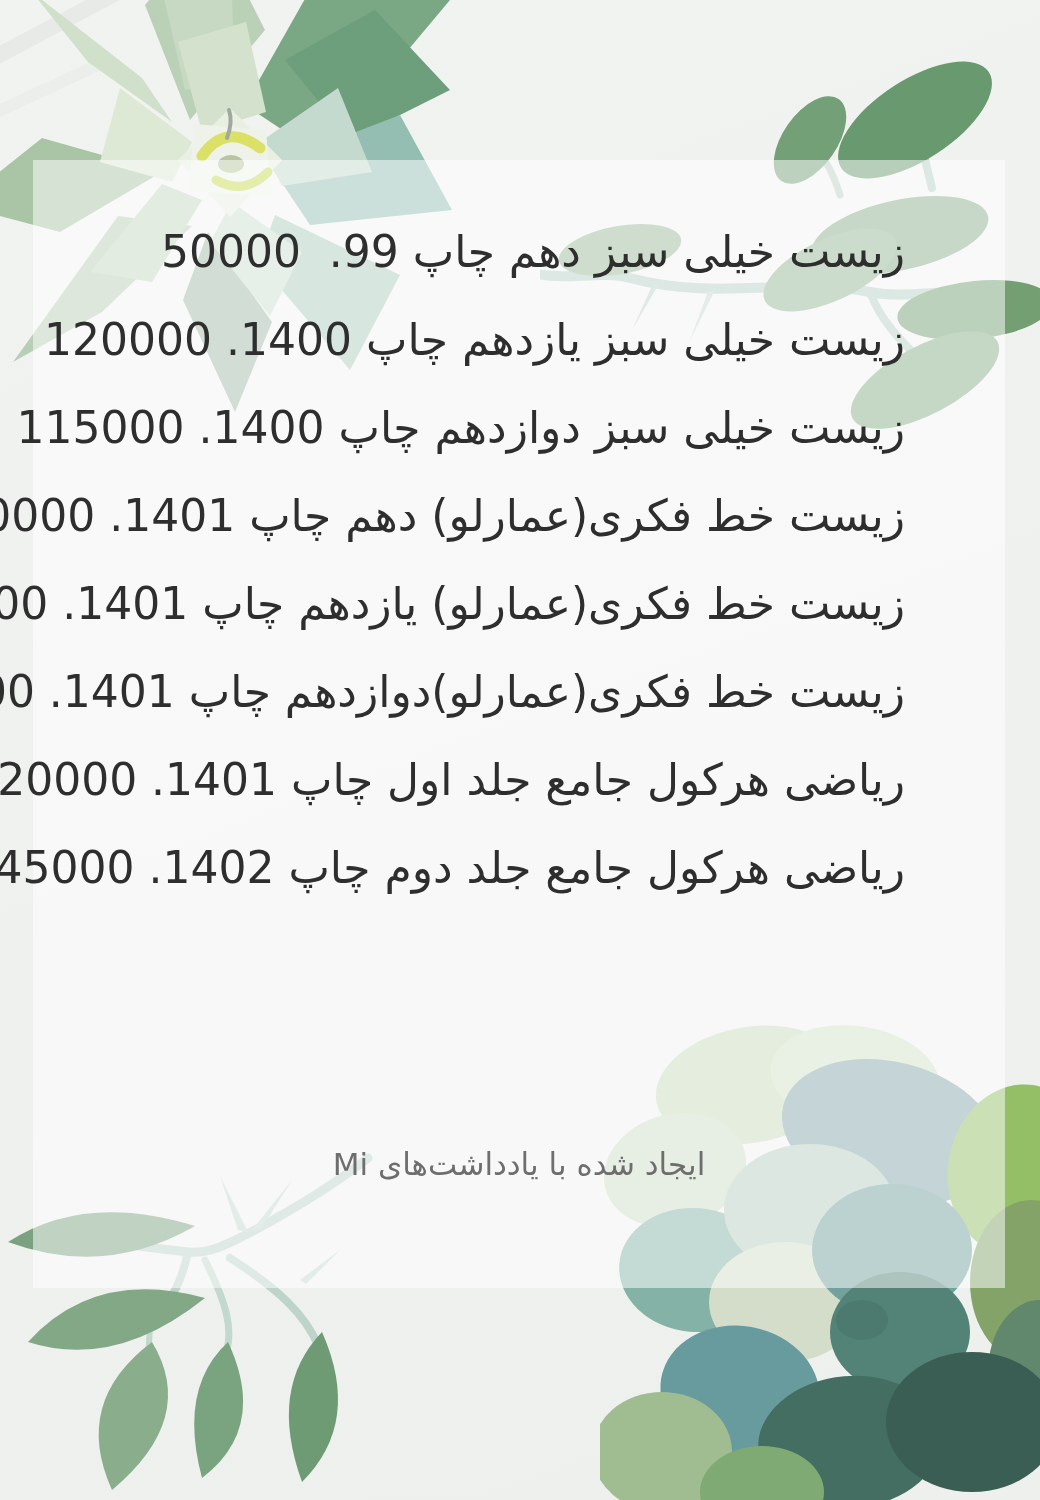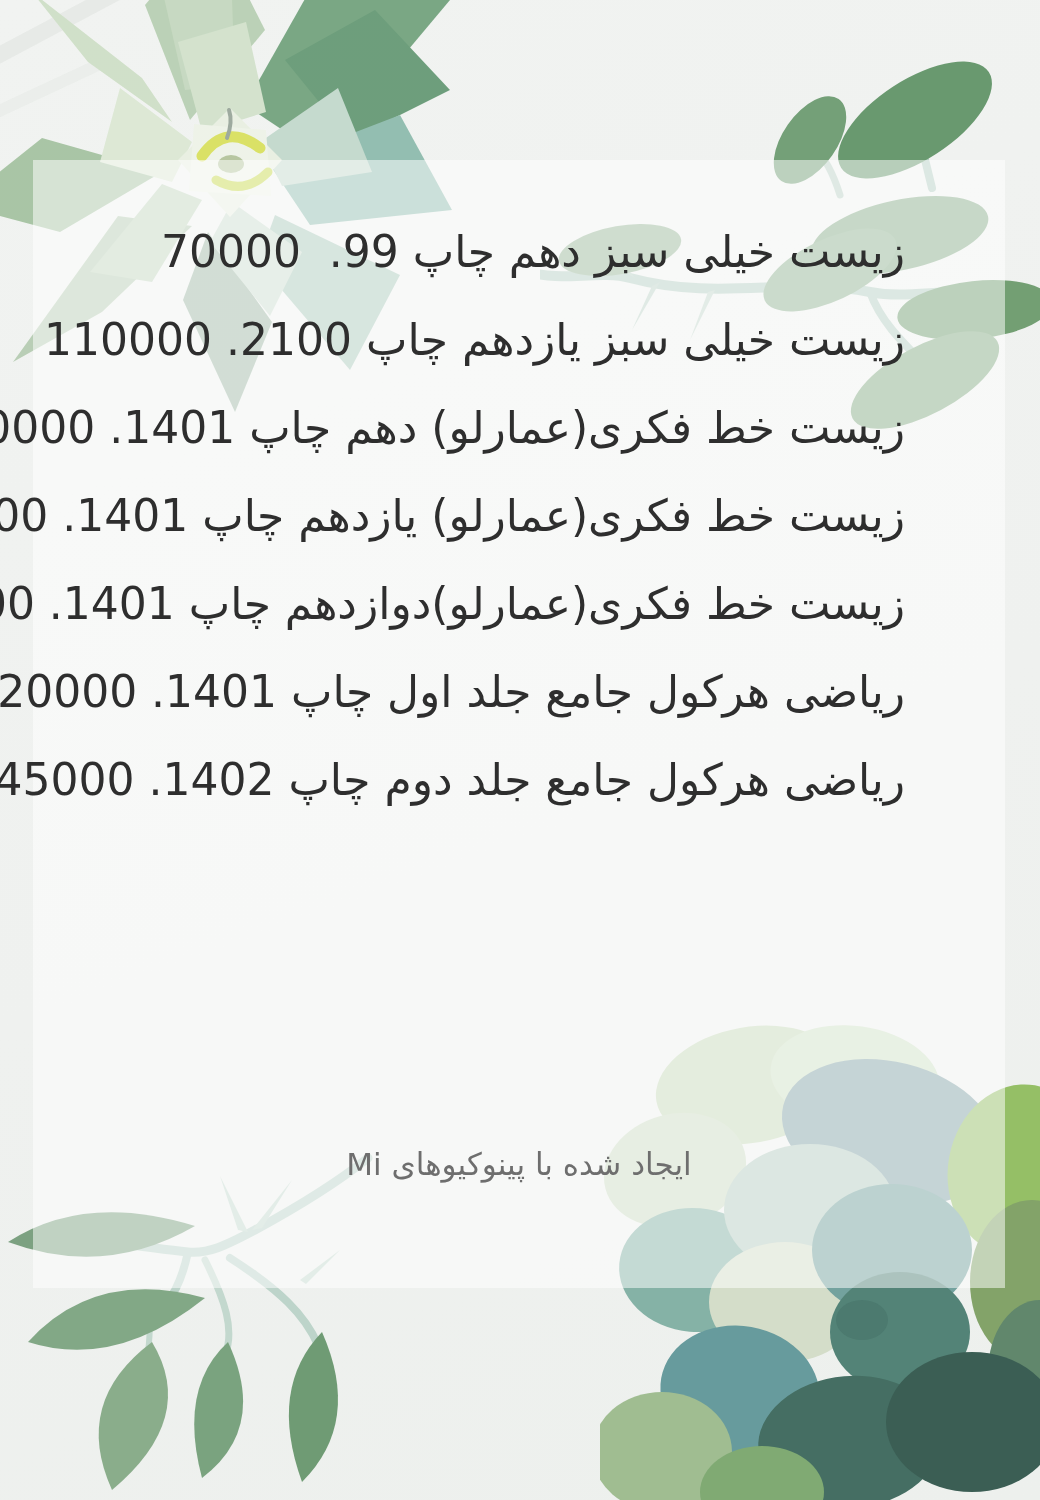--- a/index.html
+++ b/index.html
@@ -138,24 +138,25 @@
       <ellipse cx="250" cy="422" rx="92" ry="66" fill="#3f6a5e" transform="rotate(-5 250 422)"></ellipse>
       <ellipse cx="372" cy="402" rx="86" ry="70" fill="#35594f"></ellipse>
       <ellipse cx="162" cy="472" rx="62" ry="46" fill="#7ca86f"></ellipse>
       <ellipse cx="262" cy="300" rx="26" ry="20" fill="#47766b"></ellipse>
     </g>
   </svg>
 
   <div class="overlay"></div>
 
   <div class="lines" dir="rtl">
-    <div class="line">زیست خیلی سبز دهم چاپ 99.  70000</div>
-    <div class="line">زیست خیلی سبز یازدهم چاپ 2100. 110000</div>
+    <div class="line">زیست خیلی سبز دهم چاپ 99.  50000</div>
+    <div class="line">زیست خیلی سبز یازدهم چاپ 1400. 120000</div>
+    <div class="line">زیست خیلی سبز دوازدهم چاپ 1400. 115000</div>
     <div class="line">زیست خط فکری(عمارلو) دهم چاپ 1401. 90000</div>
     <div class="line">زیست خط فکری(عمارلو) یازدهم چاپ 1401. 150000</div>
     <div class="line">زیست خط فکری(عمارلو)دوازدهم چاپ 1401. 100000</div>
     <div class="line">ریاضی هرکول جامع جلد اول چاپ 1401. 220000</div>
     <div class="line">ریاضی هرکول جامع جلد دوم چاپ 1402. 145000</div>
   </div>
 
-  <div class="footer" dir="rtl">ایجاد شده با پینوکیو‌های Mi</div>
+  <div class="footer" dir="rtl">ایجاد شده با یادداشت‌های Mi</div>
 
 </div>
 
 </body></html>

